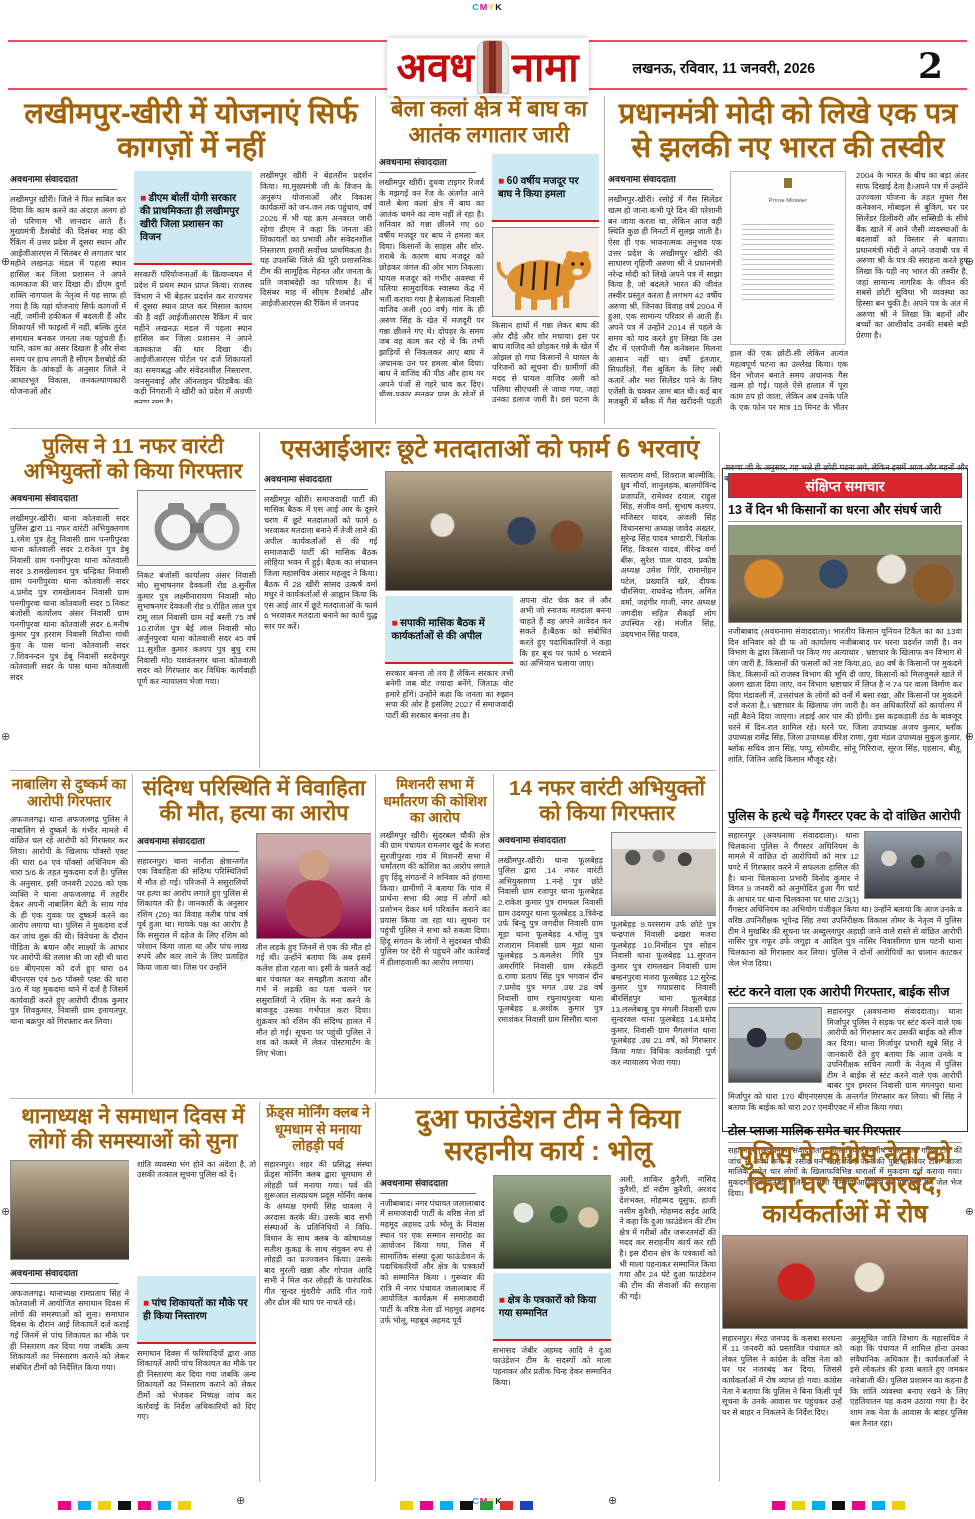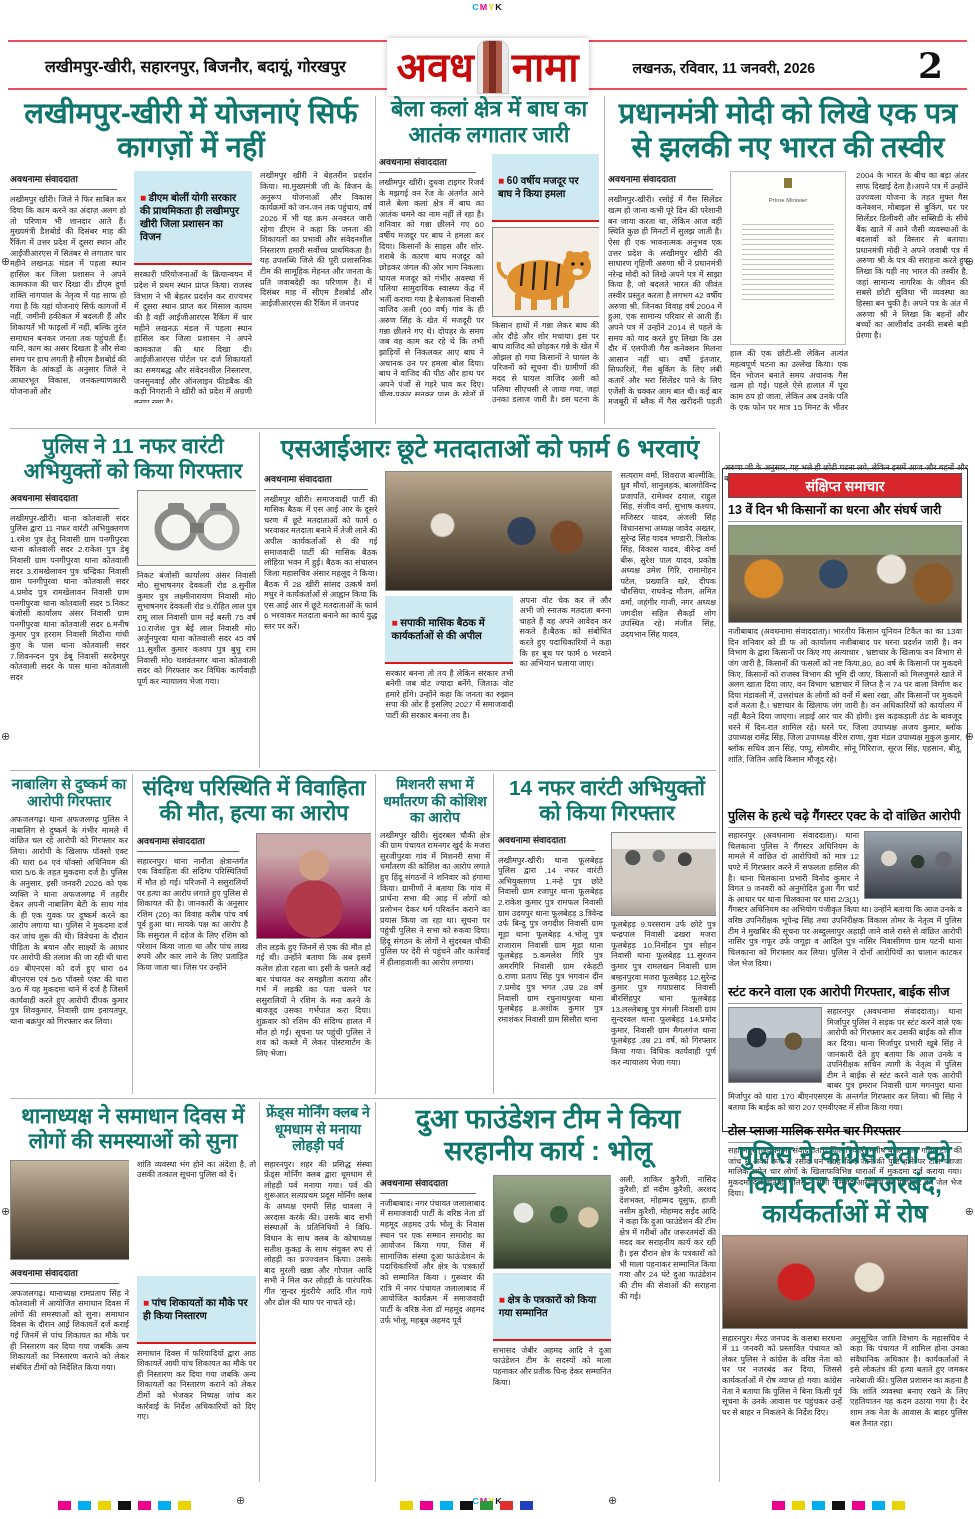--- a/index.html
+++ b/index.html
@@ -15,21 +15,21 @@
   .rule{height:2px;background:#ee4d5e;}
   .editions{font-size:16px;font-weight:bold;color:#111;}
   .mast-card{display:flex;align-items:center;background:#fff;box-shadow:0 0 6px rgba(0,0,0,.25);padding:2px 10px;}
   .mast-word{font-size:40px;font-weight:800;color:#c40a0a;line-height:1;}
   .emblem{width:30px;height:52px;margin:0 3px;background:
       linear-gradient(90deg,#e9e9e9 0 18%,#b05c4a 18% 38%,#7c2c20 38% 62%,#b05c4a 62% 82%,#e9e9e9 82% 100%);
       border:1px solid #c9c9c9;border-radius:10px 10px 0 0;}
   .dateline{font-size:14px;font-weight:bold;color:#111;}
   .pagenum{font-family:"DejaVu Serif","Liberation Serif",serif;font-size:36px;font-weight:bold;color:#111;}
   
-  .hl{font-weight:800;text-align:center;color:#0f766e;line-height:1.18;}
+  .hl{font-weight:800;text-align:center;color:#a16207;line-height:1.18;}
   .byline{font-weight:bold;font-size:9px;border-bottom:1px solid #666;padding:1px 0 4px;margin-bottom:5px;width:92%;}
   .bd{font-size:8px;line-height:1.33;text-align:justify;color:#1c1c1c;overflow:hidden;}
   .cols{display:flex;gap:8px;}
   .col{overflow:hidden;}
   .bluebox{background:#cdeaf3;border-bottom:2.5px solid #e01717;padding:20px 6px;font-weight:bold;
            font-size:10px;line-height:1.3;color:#111;margin-bottom:5px;}
   .bluebox:before{content:"■ ";color:#e01717;}
   .ph{border:1px solid #888;overflow:hidden;}
   .ph-crowd{background:linear-gradient(180deg,#c3b49e,#7a6a55 55%,#40372b),
             radial-gradient(circle at 20% 60%,#d8d2c8 5%,transparent 6%);}
@@ -88,21 +88,20 @@
 
   <div class="abs regmark" style="left:1px;top:255px;">⊕</div>
   <div class="abs regmark" style="left:1px;top:730px;">⊕</div>
   <div class="abs regmark" style="left:1px;top:1205px;">⊕</div>
   <div class="abs regmark" style="right:1px;top:255px;">⊕</div>
   <div class="abs regmark" style="right:1px;top:730px;">⊕</div>
   <div class="abs regmark" style="right:1px;top:1205px;">⊕</div>
 
   <div class="abs rule" style="top:40px;left:8px;right:8px;"></div>
   <div class="abs rule" style="top:88px;left:8px;right:8px;"></div>
-  <div class="abs editions" style="top:55px;left:45px;">लखीमपुर-खीरी, सहारनपुर, बिजनौर, बदायूं, गोरखपुर</div>
   <div class="abs mast-card" style="top:38px;left:50%;transform:translateX(-50%);">
     <span class="mast-word">अवध</span>
     <span class="emblem"></span>
     <span class="mast-word">नामा</span>
   </div>
   <div class="abs dateline" style="top:58px;right:160px;">लखनऊ, रविवार, 11 जनवरी, 2026</div>
   <div class="abs pagenum" style="top:44px;right:32px;">2</div>
 
   <div class="abs vsep" style="left:375px;top:96px;height:328px;"></div>
   <div class="abs vsep" style="left:604px;top:96px;height:328px;"></div>

